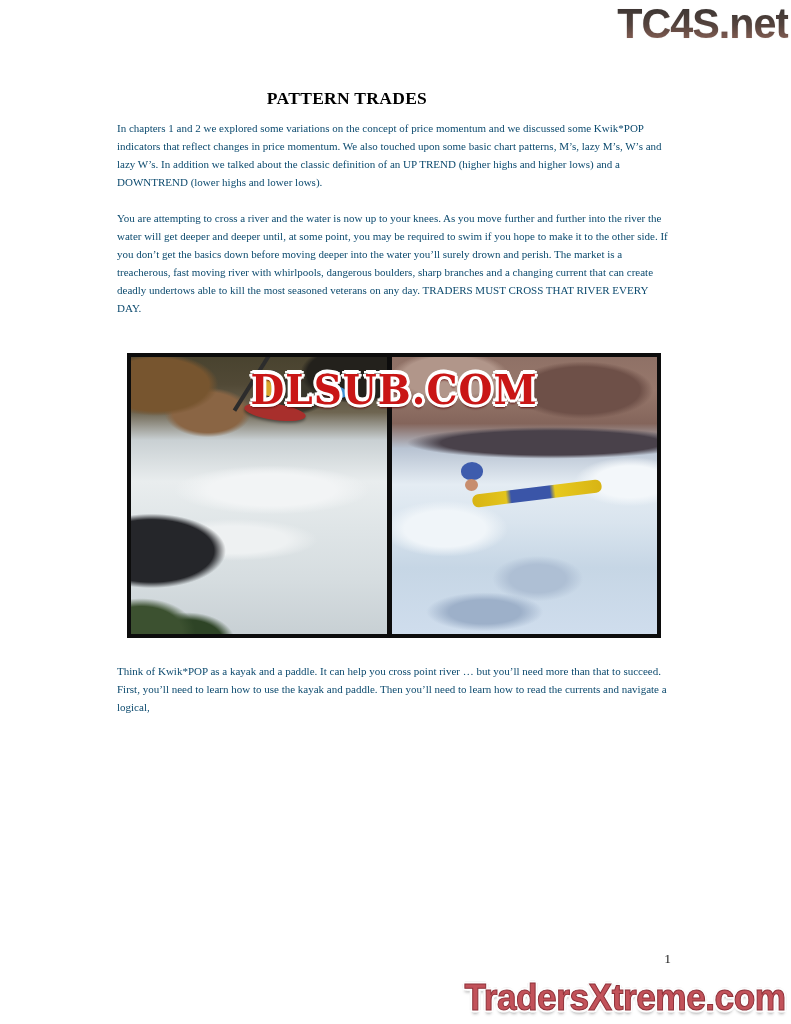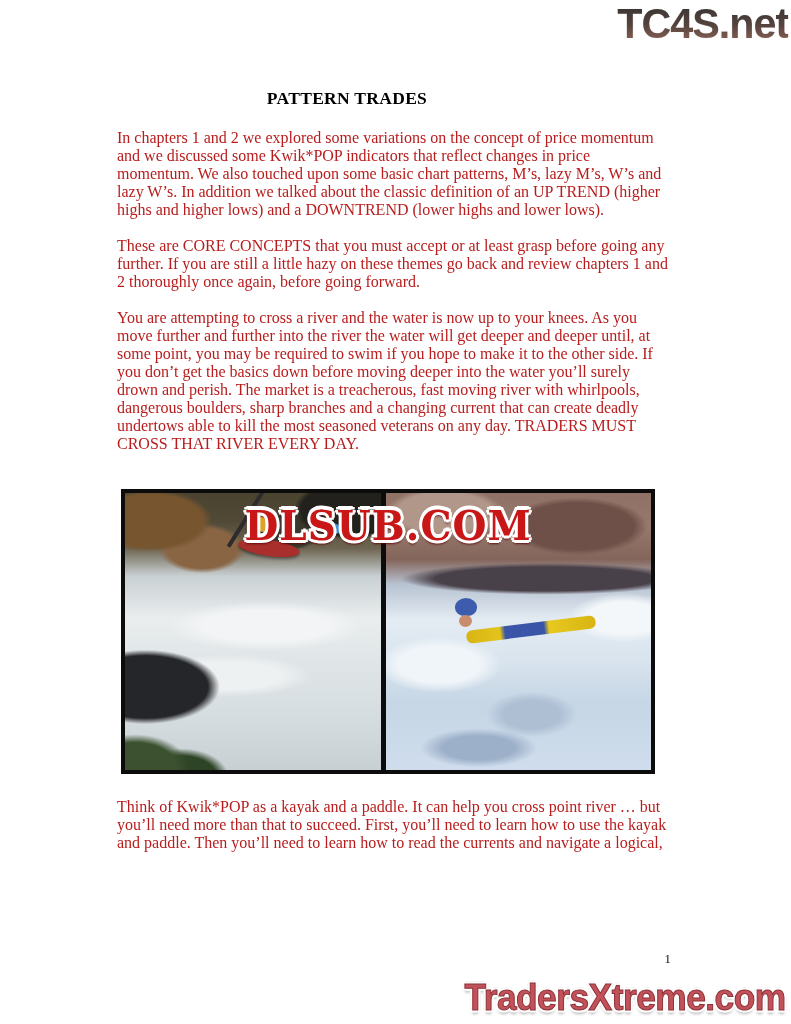--- a/index.html
+++ b/index.html
@@ -15,29 +15,29 @@
     background:linear-gradient(180deg,var(--header-top,#2e2d2d) 20%,#4a3c38 55%,var(--header-bottom,#95655a) 95%);
     -webkit-background-clip:text;background-clip:text;color:transparent;
     text-shadow:0 0 1px rgba(120,90,80,.25);
   }
 
   
   .doc{position:absolute;left:117px;top:88px;width:561px;}
   .doc-title{
     width:460px;text-align:center;
     font-weight:bold;font-size:17.5px;letter-spacing:.3px;
-    margin:0 0 20px 0;color:#000;
+    margin:0 0 10px 0;color:#000;
   }
-  .doc p{margin:0 8px 18px 0;font-size:16px;line-height:18px;color:#b91c1c;}
+  .doc p{margin:0 8px 18px 0;font-size:11px;line-height:18px;color:#0c4a6e;}
 
   
   .photo-frame{
     position:relative;width:526px;height:277px;
     border:4px solid #0c0c0c;background:#0c0c0c;
-    margin:36px 0 24px 4px;
+    margin:36px 0 24px 10px;
     display:flex;gap:5px;
   }
   .photo{height:277px;position:relative;overflow:hidden;}
   .photo-left{width:256px;
     background:
       radial-gradient(ellipse 120px 60px at 8% 70%,#25262a 52%,rgba(37,38,42,0) 62%),
       radial-gradient(ellipse 90px 55px at 4% 99%,#3c5130 45%,rgba(60,81,48,0) 60%),
       radial-gradient(ellipse 80px 50px at 22% 103%,#2e4426 45%,rgba(46,68,38,0) 60%),
       radial-gradient(ellipse 95px 48px at 10% 10%,#77552f 55%,rgba(119,85,47,0) 65%),
       radial-gradient(ellipse 70px 40px at 30% 20%,#8a6544 50%,rgba(138,101,68,0) 62%),
@@ -96,21 +96,20 @@
 </style>
 </head>
 <body>
 
 <div class="tc4s">TC4S.net</div>
 
 <div class="doc">
   <h1 class="doc-title">PATTERN TRADES</h1>
 
   <p>In chapters 1 and 2 we explored some variations on the concept of price momentum and we discussed some Kwik*POP indicators that reflect changes in price momentum. We also touched upon some basic chart patterns, M’s, lazy M’s, W’s and lazy W’s. In addition we talked about the classic definition of an UP TREND (higher highs and higher lows) and a DOWNTREND (lower highs and lower lows).</p>
-  <p>These are CORE CONCEPTS that you must accept or at least grasp before going any further. If you are still a little hazy on these themes go back and review chapters 1 and 2 thoroughly once again, before going forward.</p>
   <p>You are attempting to cross a river and the water is now up to your knees. As you move further and further into the river the water will get deeper and deeper until, at some point, you may be required to swim if you hope to make it to the other side. If you don’t get the basics down before moving deeper into the water you’ll surely drown and perish. The market is a treacherous, fast moving river with whirlpools, dangerous boulders, sharp branches and a changing current that can create deadly undertows able to kill the most seasoned veterans on any day. TRADERS MUST CROSS THAT RIVER EVERY DAY.</p>
 
   <div class="photo-frame">
     <div class="photo photo-left">
       <div class="paddle-l"></div>
       <div class="blade-blue"></div>
       <div class="vest"></div>
       <div class="kayak"></div>
     </div>
     <div class="photo photo-right">

